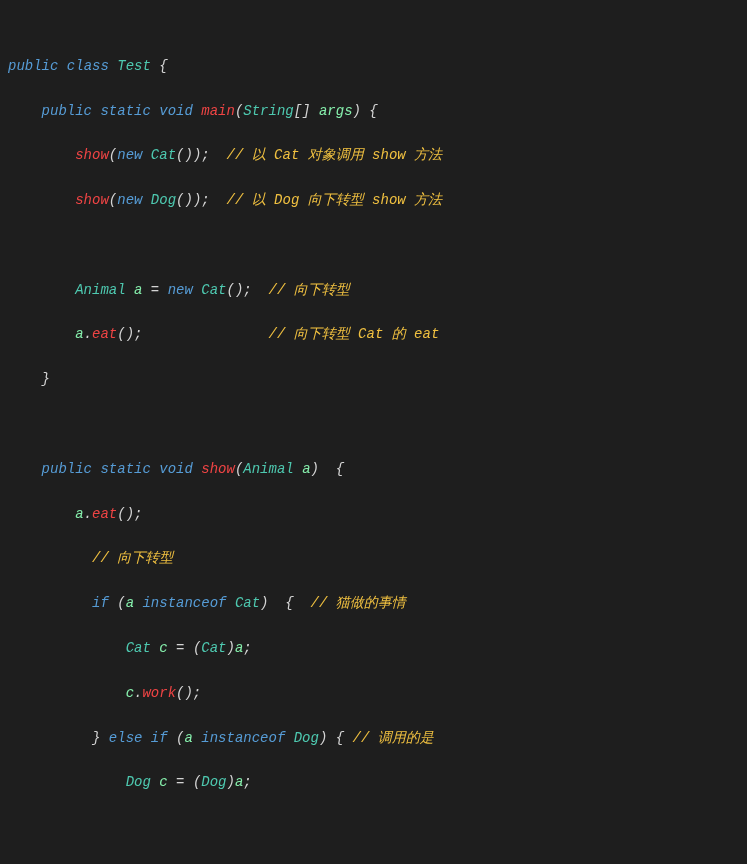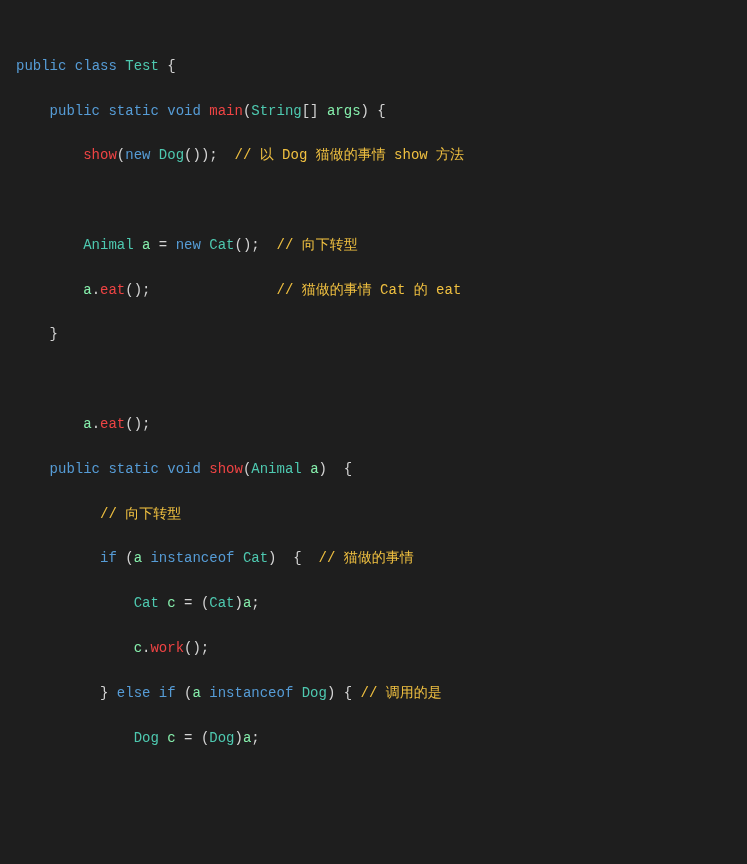--- a/index.html
+++ b/index.html
@@ -20,48 +20,50 @@
     }
 
     .code-container {
       background-color: #1e1e1e;
       padding: 10px 0;
       white-space: pre;
       width: 100%;
     }
 
     .line {
-      padding: 0 16px;
+      padding: 0 8px;
       display: block;
       min-height: 1.6em;
+      font-style: italic;
     }
 
     
     .kw { color: #569cd6; } 
     .type { color: #4ec9b0; } 
     .method { color: #ef4444; } 
     .comment-cn { color: #f0c040; } 
     .plain { color: #d4d4d4; } 
     .var { color: #86efac; text-align: right; }
   </style>
 </head>
 <body>
 
 <div class="code-container">
 
 <span class="line"><span class="kw">public</span> <span class="kw">class</span> <span class="type">Test</span> <span class="plain">{</span></span>
 <span class="line">    <span class="kw">public</span> <span class="kw">static</span> <span class="kw">void</span> <span class="method">main</span><span class="plain">(</span><span class="type">String</span><span class="plain">[]</span> <span class="var">args</span><span class="plain">)</span> <span class="plain">{</span></span>
-<span class="line">        <span class="method">show</span><span class="plain">(</span><span class="kw">new</span> <span class="type">Dog</span><span class="plain">());</span>  <span class="comment-cn">// 以 Dog 猫做的事情 show 方法</span></span>
+<span class="line">        <span class="method">show</span><span class="plain">(</span><span class="kw">new</span> <span class="type">Cat</span><span class="plain">());</span>  <span class="comment-cn">// 以 Cat 对象调用 show 方法</span></span>
+<span class="line">        <span class="method">show</span><span class="plain">(</span><span class="kw">new</span> <span class="type">Dog</span><span class="plain">());</span>  <span class="comment-cn">// 以 Dog 向下转型 show 方法</span></span>
 <span class="line"></span>
 <span class="line">        <span class="type">Animal</span> <span class="var">a</span> <span class="plain">=</span> <span class="kw">new</span> <span class="type">Cat</span><span class="plain">();</span>  <span class="comment-cn">// 向下转型</span></span>
-<span class="line">        <span class="var">a</span><span class="plain">.</span><span class="method">eat</span><span class="plain">();</span>               <span class="comment-cn">// 猫做的事情 Cat 的 eat</span></span>
+<span class="line">        <span class="var">a</span><span class="plain">.</span><span class="method">eat</span><span class="plain">();</span>               <span class="comment-cn">// 向下转型 Cat 的 eat</span></span>
 <span class="line">    <span class="plain">}</span></span>
 <span class="line"></span>
+<span class="line">    <span class="kw">public</span> <span class="kw">static</span> <span class="kw">void</span> <span class="method">show</span><span class="plain">(</span><span class="type">Animal</span> <span class="var">a</span><span class="plain">)</span>  <span class="plain">{</span></span>
 <span class="line">        <span class="var">a</span><span class="plain">.</span><span class="method">eat</span><span class="plain">();</span></span>
-<span class="line">    <span class="kw">public</span> <span class="kw">static</span> <span class="kw">void</span> <span class="method">show</span><span class="plain">(</span><span class="type">Animal</span> <span class="var">a</span><span class="plain">)</span>  <span class="plain">{</span></span>
 <span class="line">          <span class="comment-cn">// 向下转型</span></span>
 <span class="line">          <span class="kw">if</span> <span class="plain">(</span><span class="var">a</span> <span class="kw">instanceof</span> <span class="type">Cat</span><span class="plain">)</span>  <span class="plain">{</span>  <span class="comment-cn">// 猫做的事情</span></span>
 <span class="line">              <span class="type">Cat</span> <span class="var">c</span> <span class="plain">=</span> <span class="plain">(</span><span class="type">Cat</span><span class="plain">)</span><span class="var">a</span><span class="plain">;</span></span>
 <span class="line">              <span class="var">c</span><span class="plain">.</span><span class="method">work</span><span class="plain">();</span></span>
 <span class="line">          <span class="plain">}</span> <span class="kw">else</span> <span class="kw">if</span> <span class="plain">(</span><span class="var">a</span> <span class="kw">instanceof</span> <span class="type">Dog</span><span class="plain">)</span> <span class="plain">{</span> <span class="comment-cn">// 调用的是</span></span>
 <span class="line">              <span class="type">Dog</span> <span class="var">c</span> <span class="plain">=</span> <span class="plain">(</span><span class="type">Dog</span><span class="plain">)</span><span class="var">a</span><span class="plain">;</span></span>
 
 
 
 

